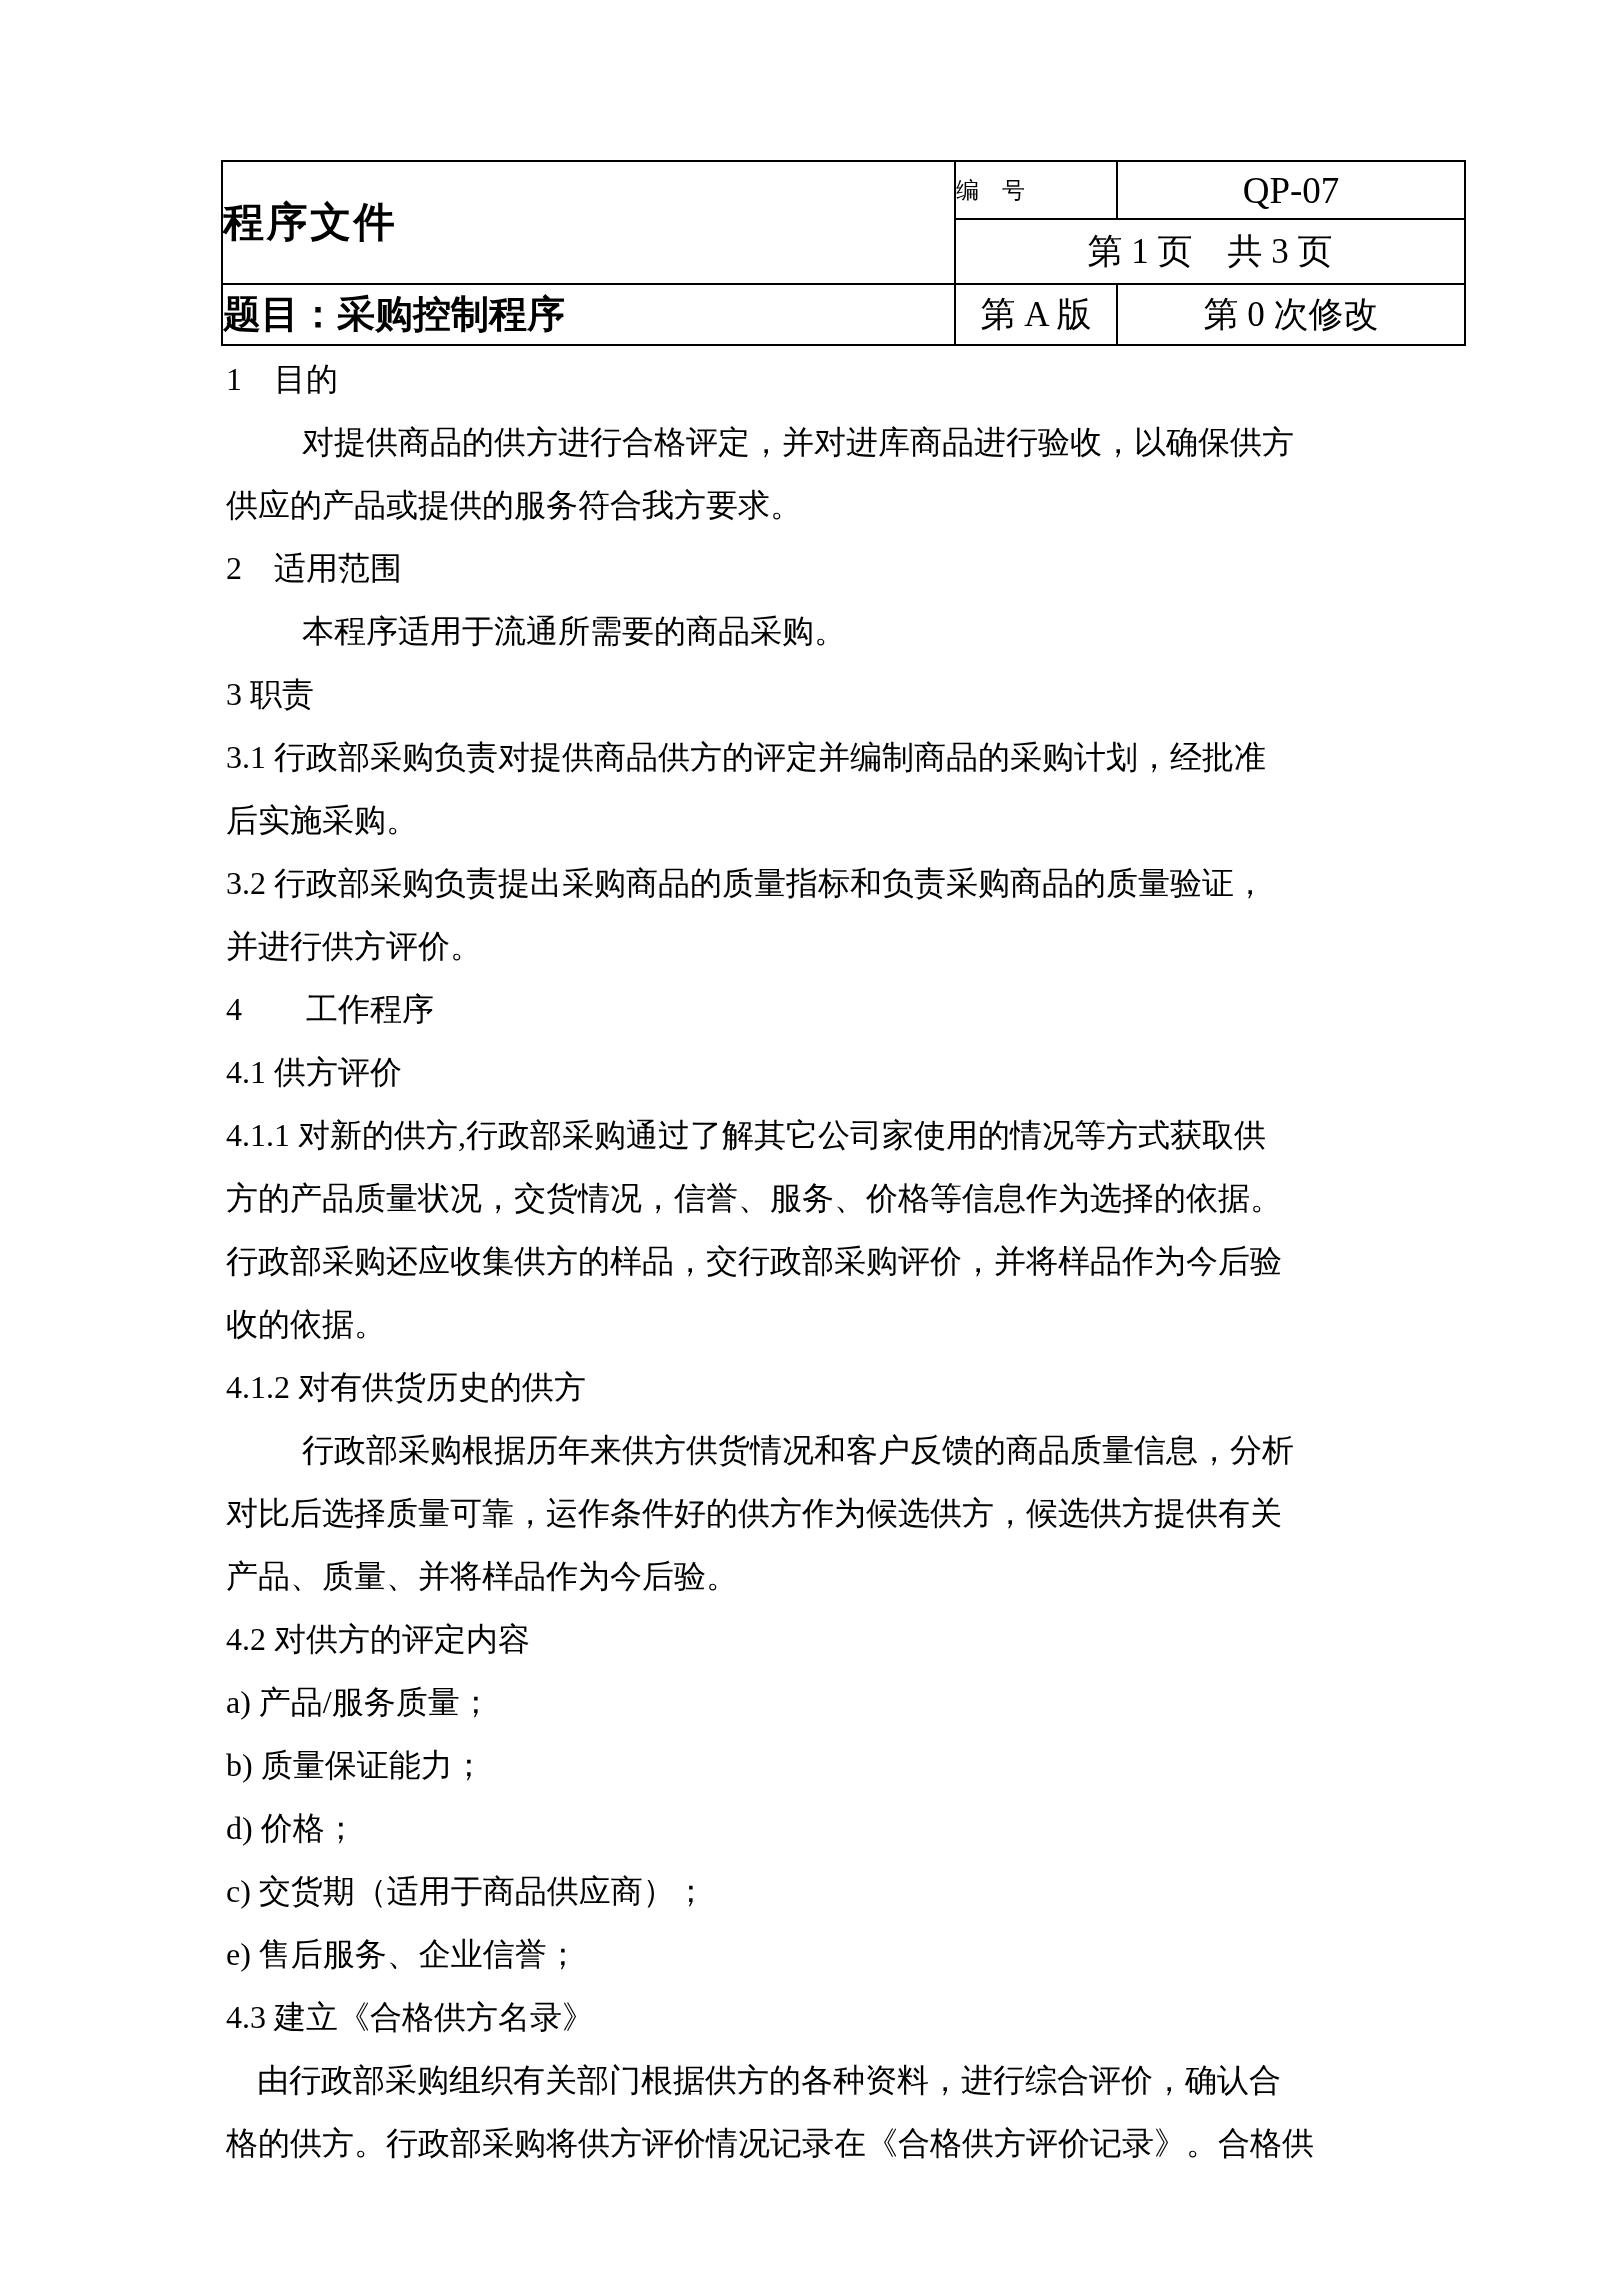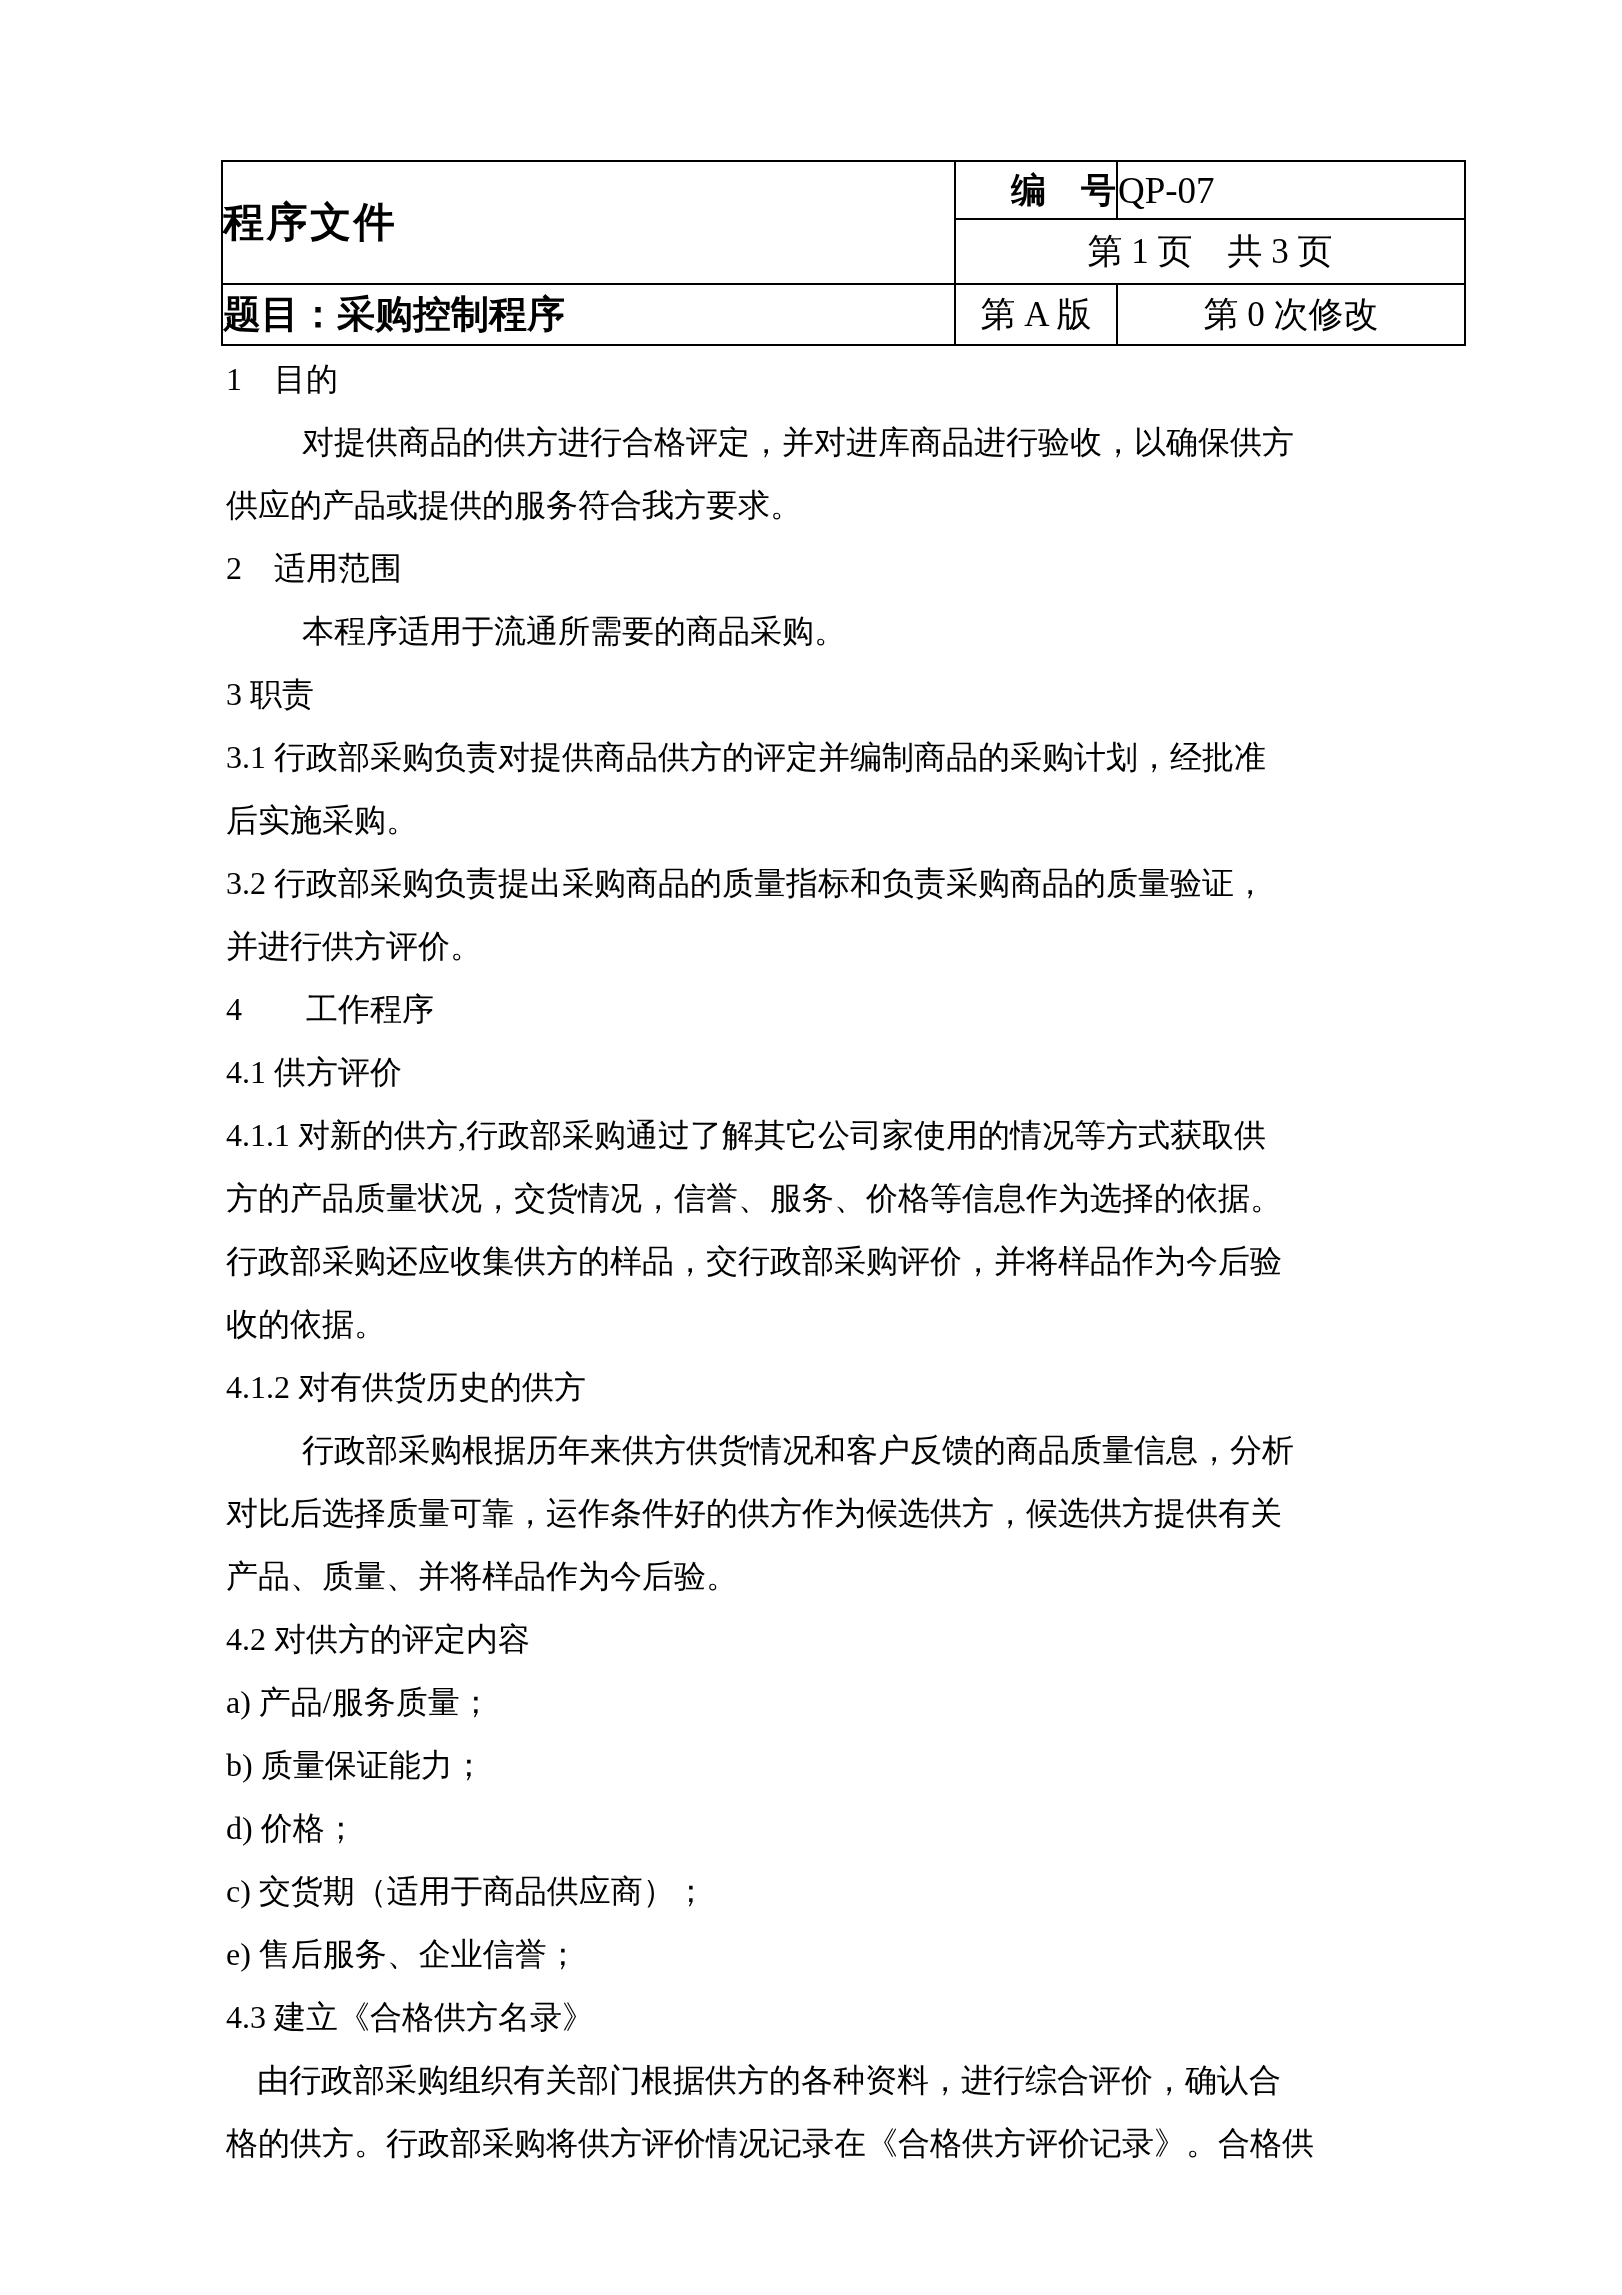--- a/index.html
+++ b/index.html
@@ -33,27 +33,26 @@
   td.doc-type-cell {
     width: 731px;
     text-align: left;
     font-weight: bold;
     font-size: 41px;
     letter-spacing: 2.6px;
   }
   td.code-label-cell {
     width: 160px;
     height: 56px;
-    text-align: right;
-    font-size: 35px;
-    font-weight: bold;
+    text-align: left;
+    font-size: 23px;
   }
   td.code-value-cell {
     width: 346px;
-    text-align: left;
+    text-align: center;
     font-size: 37px;
   }
   td.page-info-cell {
     height: 63px;
     text-align: center;
     font-size: 35px;
   }
   td.title-cell {
     height: 59px;
     text-align: left;

